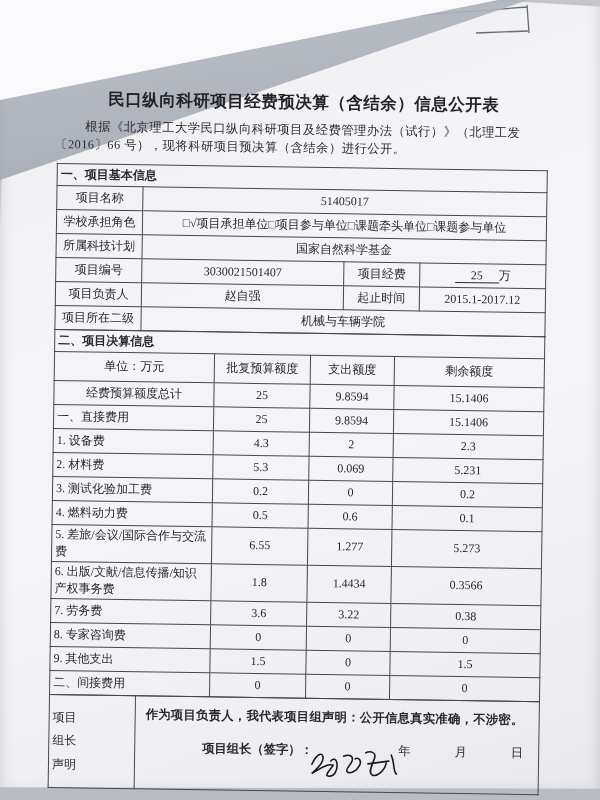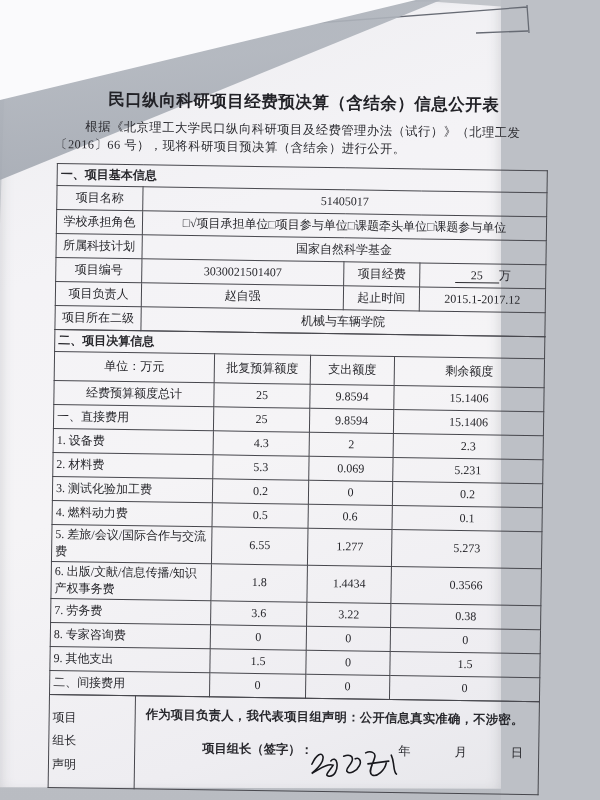--- a/index.html
+++ b/index.html
@@ -1,21 +1,21 @@
 <!DOCTYPE html>
 <html><head>
 <meta charset="utf-8">
 <style>
   html,body{margin:0;padding:0;}
   body{
     width:600px;height:800px;overflow:hidden;
     background:#bdc0c6;
     font-family:"Liberation Serif","DejaVu Serif",serif;
   }
-  .photo{position:relative;width:501px;height:800px;
+  .photo{position:relative;width:600px;height:800px;
     background:linear-gradient(180deg,#c2c5ca 0%,#c6c9ce 40%,#b9bcc2 100%);}
   
   .paper{
     position:absolute;inset:0;
     clip-path:polygon(1.4% 1.6%,86% 0.2%,100% 0.8%,100% 98.6%,0% 98.4%,0% 28%);
     background:linear-gradient(160deg,#ededf0 0%,#f4f3f6 30%,#f5f4f6 55%,#eeedf1 85%,#e7e7eb 100%);
     box-shadow:inset 0 -6px 14px rgba(90,95,105,.25);
   }
   
   .bg-lines{position:absolute;left:0;top:0;}

